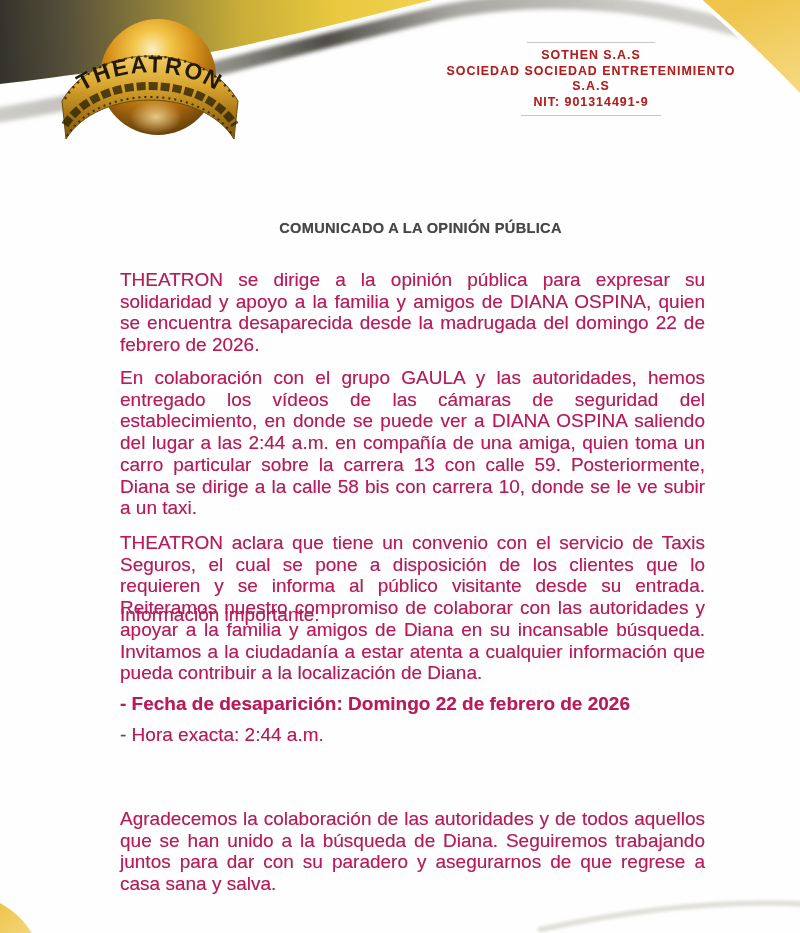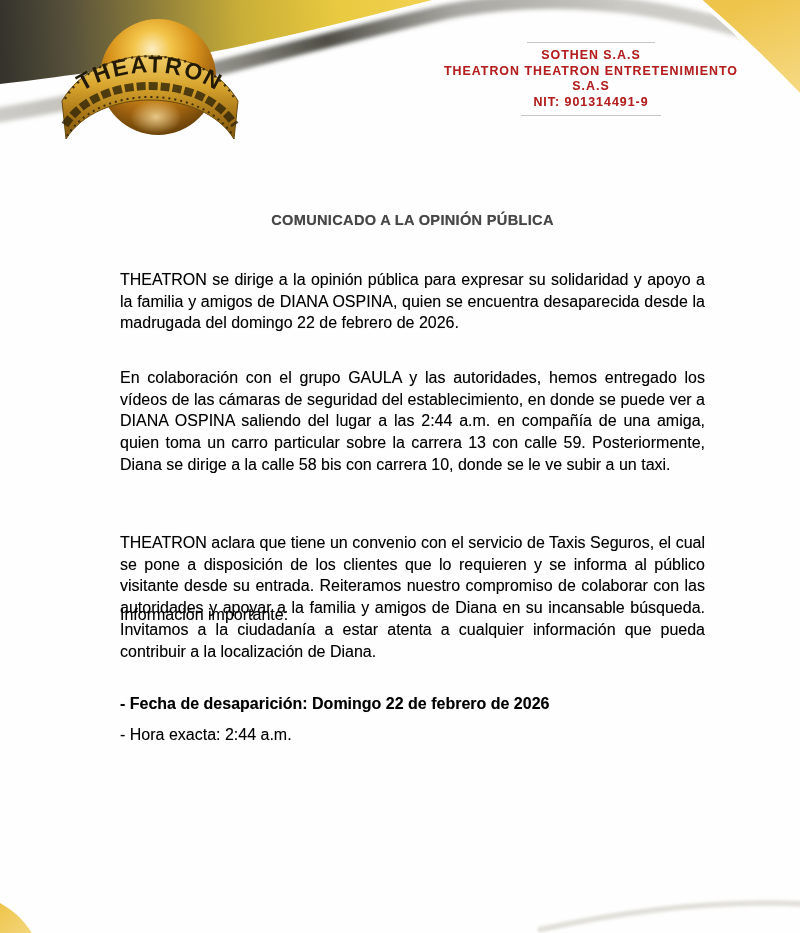--- a/index.html
+++ b/index.html
@@ -21,27 +21,27 @@
     text-align:center;color:#b91c1c;
     font-size:12.4px;font-weight:bold;letter-spacing:1px;line-height:15.5px;
     text-shadow:0 0 0.6px rgba(165,165,163,.6);
   }
   .rule{height:0;border-top:1.6px solid #c6c6c2;margin:0 auto;}
   .rule-top{width:128px;margin-bottom:5px;}
   .rule-bottom{width:140px;margin-top:5px;}
 
   
   .title{
-    position:absolute;top:212px;left:120px;width:585px;margin:0;
+    position:absolute;top:212px;left:120px;width:585px;margin:8px;
     text-align:center;font-size:14.6px;font-weight:bold;letter-spacing:.3px;
     color:#474747;text-shadow:0 0 .7px rgba(71,71,71,.6);
   }
   .para,.info-heading,.info-item{
     position:absolute;left:120px;width:585px;margin:0;
-    font-size:16px;line-height:21.7px;color:#000000;
+    font-size:19px;line-height:21.7px;color:#be185d;
     text-shadow:0 0 .7px rgba(79,79,79,.5);
   }
   .para{text-align:justify;}
   .p1{top:269px;}
   .p2{top:367px;}
   .p3{top:532px;}
   .info-heading{top:604px;}
   .i1{top:693px;font-weight:bold;}
   .i2{top:724px;}
   .i3{top:754px;}
@@ -121,35 +121,36 @@
     <path d="M 27,131 C 59,79 161,79 193,131" fill="none" stroke="#3d2e0c" stroke-width="2" stroke-dasharray="2 4"></path>
 
     <text font-family="Liberation Sans, sans-serif" font-size="23" font-weight="bold" fill="#231a06" letter-spacing="2">
       <textPath href="#logoTextPath" startOffset="50%" text-anchor="middle">THEATRON</textPath>
     </text>
   </svg>
 
   <div class="company">
     <div class="rule rule-top"></div>
     <div>SOTHEN S.A.S</div>
-    <div>THEATRON THEATRON ENTRETENIMIENTO S.A.S</div>
+    <div>SOCIEDAD SOCIEDAD ENTRETENIMIENTO S.A.S</div>
     <div>NIT: 901314491-9</div>
     <div class="rule rule-bottom"></div>
   </div>
 
   <h1 class="title">COMUNICADO A LA OPINIÓN PÚBLICA</h1>
 
   <p class="para p1">THEATRON se dirige a la opinión pública para expresar su solidaridad y apoyo a la familia y amigos de DIANA OSPINA, quien se encuentra desaparecida desde la madrugada del domingo 22 de febrero de 2026.</p>
   <p class="para p2">En colaboración con el grupo GAULA y las autoridades, hemos entregado los vídeos de las cámaras de seguridad del establecimiento, en donde se puede ver a DIANA OSPINA saliendo del lugar a las 2:44 a.m. en compañía de una amiga, quien toma un carro particular sobre la carrera 13 con calle 59. Posteriormente, Diana se dirige a la calle 58 bis con carrera 10, donde se le ve subir a un taxi.</p>
   <p class="para p3">THEATRON aclara que tiene un convenio con el servicio de Taxis Seguros, el cual se pone a disposición de los clientes que lo requieren y se informa al público visitante desde su entrada. Reiteramos nuestro compromiso de colaborar con las autoridades y apoyar a la familia y amigos de Diana en su incansable búsqueda. Invitamos a la ciudadanía a estar atenta a cualquier información que pueda contribuir a la localización de Diana.</p>
 
   <div class="info-heading">Información importante:</div>
   <div class="info-item i1">- Fecha de desaparición: Domingo 22 de febrero de 2026</div>
   <div class="info-item i2">- Hora exacta: 2:44 a.m.</div>
 
+  <p class="para closing">Agradecemos la colaboración de las autoridades y de todos aquellos que se han unido a la búsqueda de Diana. Seguiremos trabajando juntos para dar con su paradero y asegurarnos de que regrese a casa sana y salva.</p>
 
   <svg class="bottom-art" width="800" height="60" viewBox="0 0 800 60">
     <defs>
       <linearGradient id="cornerGradB" x1="0" y1="0" x2="1" y2="1">
         <stop offset="0" stop-color="#eec44a"></stop>
         <stop offset="1" stop-color="#f4d77e"></stop>
       </linearGradient>
       <filter id="softB" x="-30%" y="-30%" width="160%" height="160%">
         <feGaussianBlur stdDeviation="1.4"></feGaussianBlur>
       </filter>

